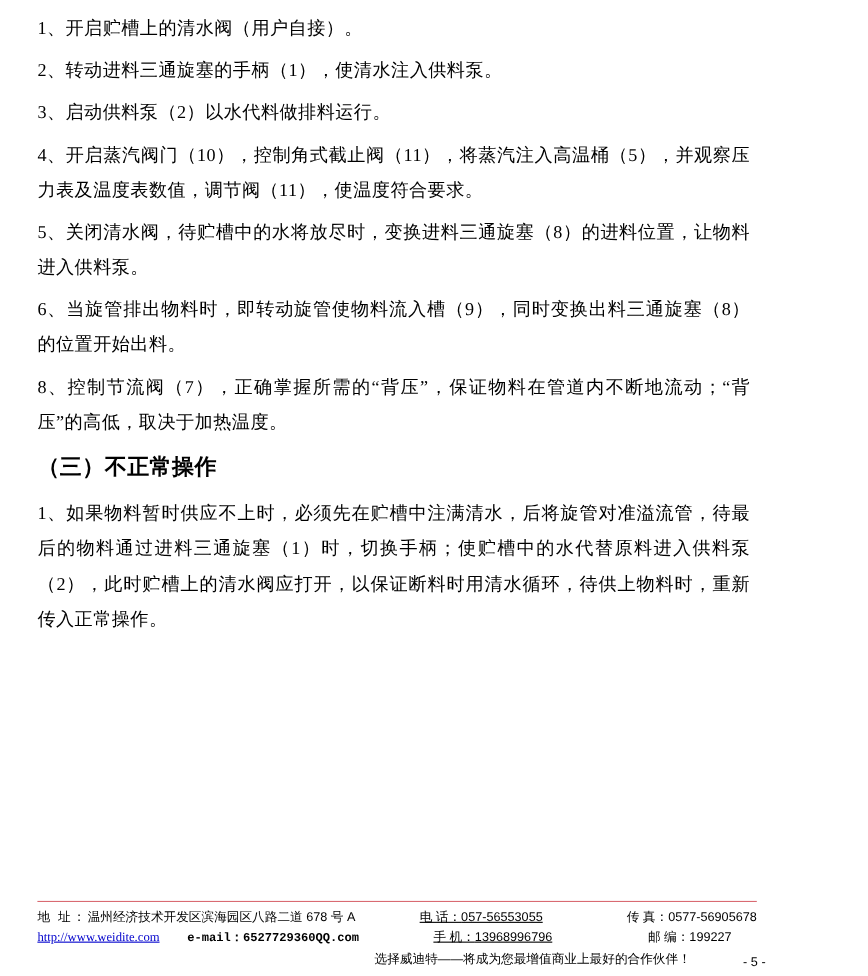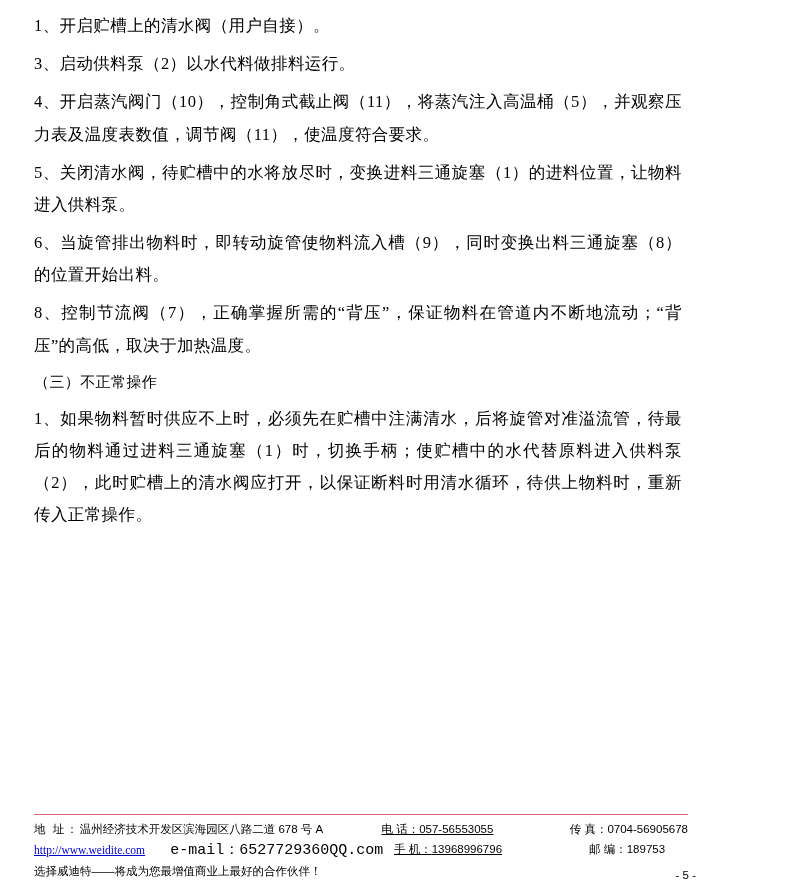--- a/index.html
+++ b/index.html
@@ -28,37 +28,38 @@
     letter-spacing: 0.4px;
     text-align: justify;
     text-justify: inter-ideograph;
   }
   .para {
     margin: 0 0 6px 0;
     text-indent: 0;
   }
   .section-head {
     margin: 0 0 6px 0;
-    font-size: 15px;
+    font-size: 20px;
+    font-weight: bold;
   }
   
   .footer {
     position: absolute;
     left: 34px;
     right: 28px;
     bottom: 8px;
   }
   .footer-rule {
     border: none;
     border-top: 1.5px solid #d96a72;
     margin: 0 0 6px 0;
   }
   .footer-line {
     display: flex;
-    align-items: center;
+    align-items: flex-start;
     font-family: "Liberation Sans", "DejaVu Sans", sans-serif;
     font-size: 11.5px;
     color: #000000;
     line-height: 1.55;
   }
   .footer-line .col-left {
     width: 360px;
     white-space: nowrap;
   }
   .footer-line .col-mid {
@@ -70,24 +71,25 @@
     white-space: nowrap;
   }
   .footer-link {
     color: #0000cc;
     text-decoration: underline;
     font-family: Liberation Serif, serif;
     font-size: 11.5px;
   }
   .footer-mail {
     font-family: "Liberation Mono", "DejaVu Sans Mono", monospace;
-    font-size: 15px;
+    font-size: 11px;
+    font-weight: bold;
   }
   .footer-slogan {
-    text-align: left;
+    text-align: right;
     font-family: "Liberation Sans", "DejaVu Sans", sans-serif;
     font-size: 11.5px;
     margin-top: 2px;
     padding-right: 60px;
   }
   .page-number {
     position: absolute;
     right: 20px;
     bottom: 6px;
     font-family: "Liberation Sans", "DejaVu Sans", sans-serif;
@@ -98,56 +100,57 @@
     letter-spacing: 2px;
   }
 </style>
 </head>
 <body>
 
 <div class="page">
 
   <div class="body-text">
     <p class="para">1、开启贮槽上的清水阀（用户自接）。</p>
+    <p class="para">2、转动进料三通旋塞的手柄（1），使清水注入供料泵。</p>
     <p class="para">3、启动供料泵（2）以水代料做排料运行。</p>
     <p class="para">4、开启蒸汽阀门（10），控制角式截止阀（11），将蒸汽注入高温桶（5），并观察压力表及温度表数值，调节阀（11），使温度符合要求。</p>
-    <p class="para">5、关闭清水阀，待贮槽中的水将放尽时，变换进料三通旋塞（1）的进料位置，让物料进入供料泵。</p>
+    <p class="para">5、关闭清水阀，待贮槽中的水将放尽时，变换进料三通旋塞（8）的进料位置，让物料进入供料泵。</p>
     <p class="para">6、当旋管排出物料时，即转动旋管使物料流入槽（9），同时变换出料三通旋塞（8）的位置开始出料。</p>
     <p class="para">8、控制节流阀（7），正确掌握所需的“背压”，保证物料在管道内不断地流动；“背压”的高低，取决于加热温度。</p>
 
     <p class="section-head">（三）不正常操作</p>
 
     <p class="para">1、如果物料暂时供应不上时，必须先在贮槽中注满清水，后将旋管对准溢流管，待最后的物料通过进料三通旋塞（1）时，切换手柄；使贮槽中的水代替原料进入供料泵（2），此时贮槽上的清水阀应打开，以保证断料时用清水循环，待供上物料时，重新传入正常操作。</p>
   </div>
 
   <div class="footer">
     <hr class="footer-rule">
 
     <div class="footer-line">
       <div class="col-left">
         <span class="addr-label">地  址：</span><span>温州经济技术开发区滨海园区八路二道 678 号 A</span>
       </div>
       <div class="col-mid">
         <span>电  话：</span><span>057-56553055</span>
       </div>
       <div class="col-right">
-        <span>传  真：</span><span>0704-56905678</span>
+        <span>传  真：</span><span>0577-56905678</span>
       </div>
     </div>
 
     <div class="footer-line">
       <div class="col-left">
         <a class="footer-link" href="#">http://www.weidite.com</a>
         <span class="footer-mail" style="margin-left:22px">e-mail：</span><span class="footer-mail">6527729360QQ.com</span>
       </div>
       <div class="col-mid">
         <span>手  机：</span><span>13968996796</span>
       </div>
       <div class="col-right">
-        <span>邮  编：</span><span>189753</span>
+        <span>邮  编：</span><span>199227</span>
       </div>
     </div>
 
     <div class="footer-slogan">选择威迪特——将成为您最增值商业上最好的合作伙伴！</div>
   </div>
 
   <div class="page-number">- 5 -</div>
 
 </div>
 

